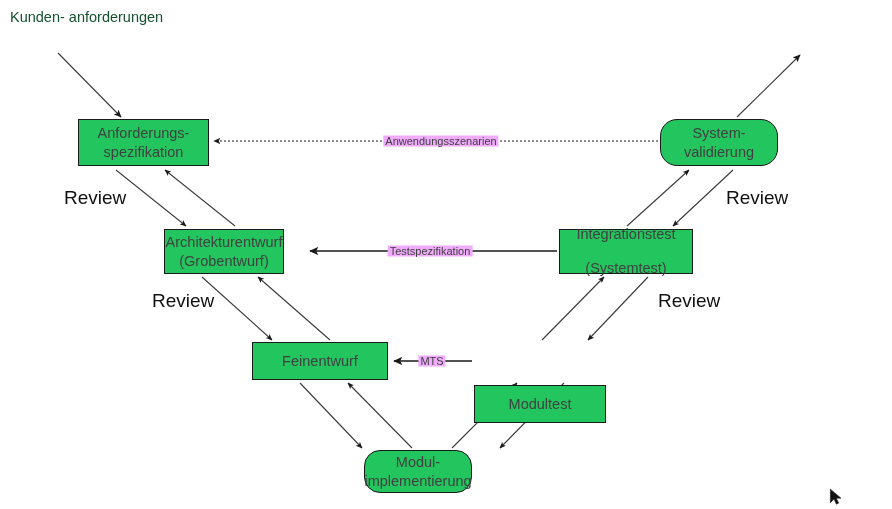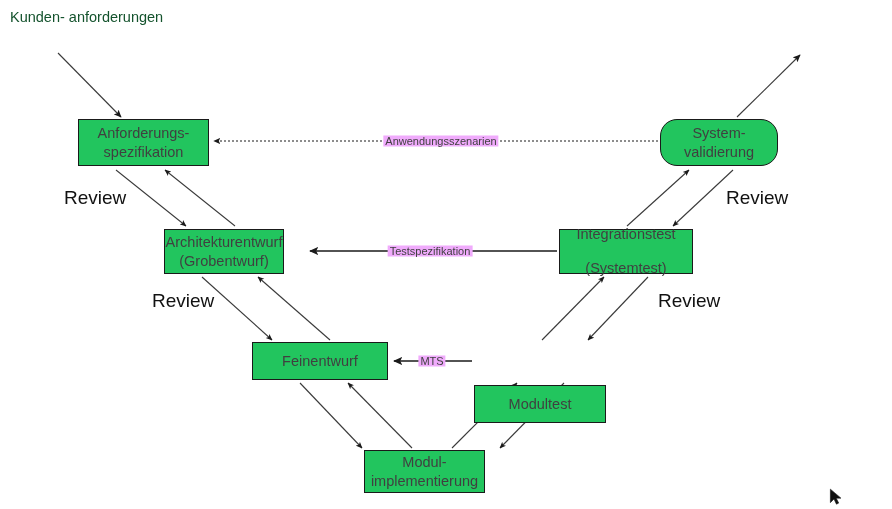--- a/index.html
+++ b/index.html
@@ -135,21 +135,21 @@
   <div class="node" id="n3" style="left: 559px; top: 229px; width: 134px; height: 45px; gap: 15px;">
     <span class="ln">Integrationstest</span>
     <span class="ln">(Systemtest)</span>
   </div>
   <div class="node" id="n4" style="left: 252px; top: 342px; width: 136px; height: 38px;">
     <span class="ln">Feinentwurf</span>
   </div>
   <div class="node" id="n5" style="left: 474px; top: 342px; width: 132px; height: 38px; margin-top: 43px;">
     <span class="ln">Modultest</span>
   </div>
-  <div class="node" id="n6" style="left: 364px; top: 450px; width: 121px; height: 43px;">
+  <div class="node" id="n6" style="left: 364px; top: 450px; width: 108px; height: 43px; border-radius: 16px;">
     <span class="ln">Modul-</span>
     <span class="ln">implementierung</span>
   </div>
 
   <div class="free-label" id="f0" style="left: 10px; top: 8px; text-align: left;">
     <span class="ln">Kunden-</span>
     <span class="ln">anforderungen</span>
   </div>
 
   <div class="review-label" id="r0" style="left: 64px; top: 187px;">Review</div>

